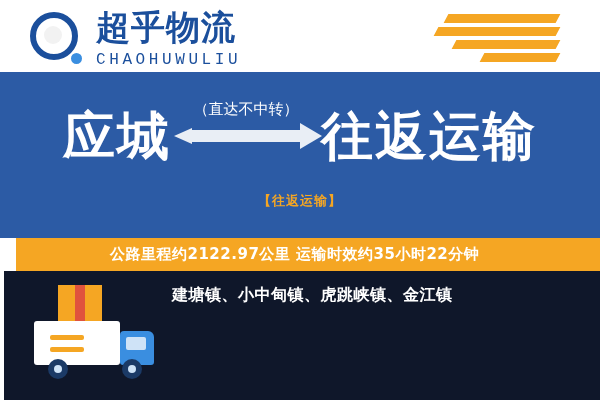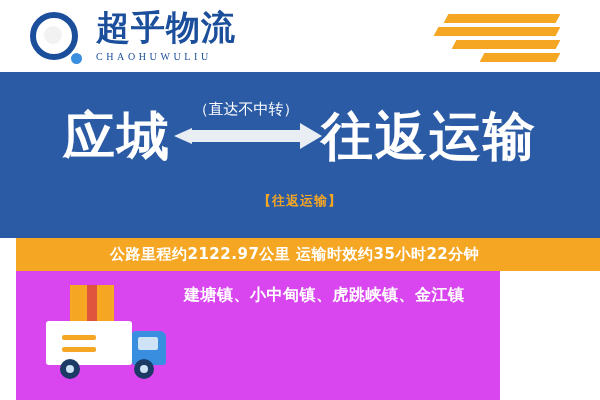--- a/index.html
+++ b/index.html
@@ -65,25 +65,25 @@
   }
   .logo-cn {
     font-size: 34px;
     font-weight: bold;
     color: #1b4f9c;
     letter-spacing: 1px;
     line-height: 38px;
     font-family: "DejaVu Sans", sans-serif;
   }
   .logo-en {
-    font-size: 10px;
+    font-size: 16px;
     color: #1b4f9c;
     letter-spacing: 3.6px;
     margin-top: 5px;
-    font-family: Liberation Serif, serif;
+    font-family: Liberation Mono, monospace;
   }
   .stripes {
     position: absolute;
     right: 22px; top: 14px;
     width: 140px; height: 46px;
   }
   .stripe {
     position: absolute;
     height: 9px;
     background: #f5a623;
@@ -184,23 +184,23 @@
     font-size: 15px;
     font-weight: bold;
     margin-left: 94px;
     font-family: "DejaVu Sans", sans-serif;
     letter-spacing: 0.5px;
   }
 
   
   .bottom {
     position: absolute;
-    left: 16px; top: 271px;
-    width: 484px; height: 129px;
-    background: #d946ef;
+    left: 4px; top: 271px;
+    width: 596px; height: 129px;
+    background: #0f172a;
   }
   .dest-text {
     position: absolute;
     left: 168px; top: 14px;
     width: 420px;
     color: #ffffff;
     font-size: 16px;
     font-weight: bold;
     font-family: "DejaVu Sans", sans-serif;
     letter-spacing: 0.5px;

